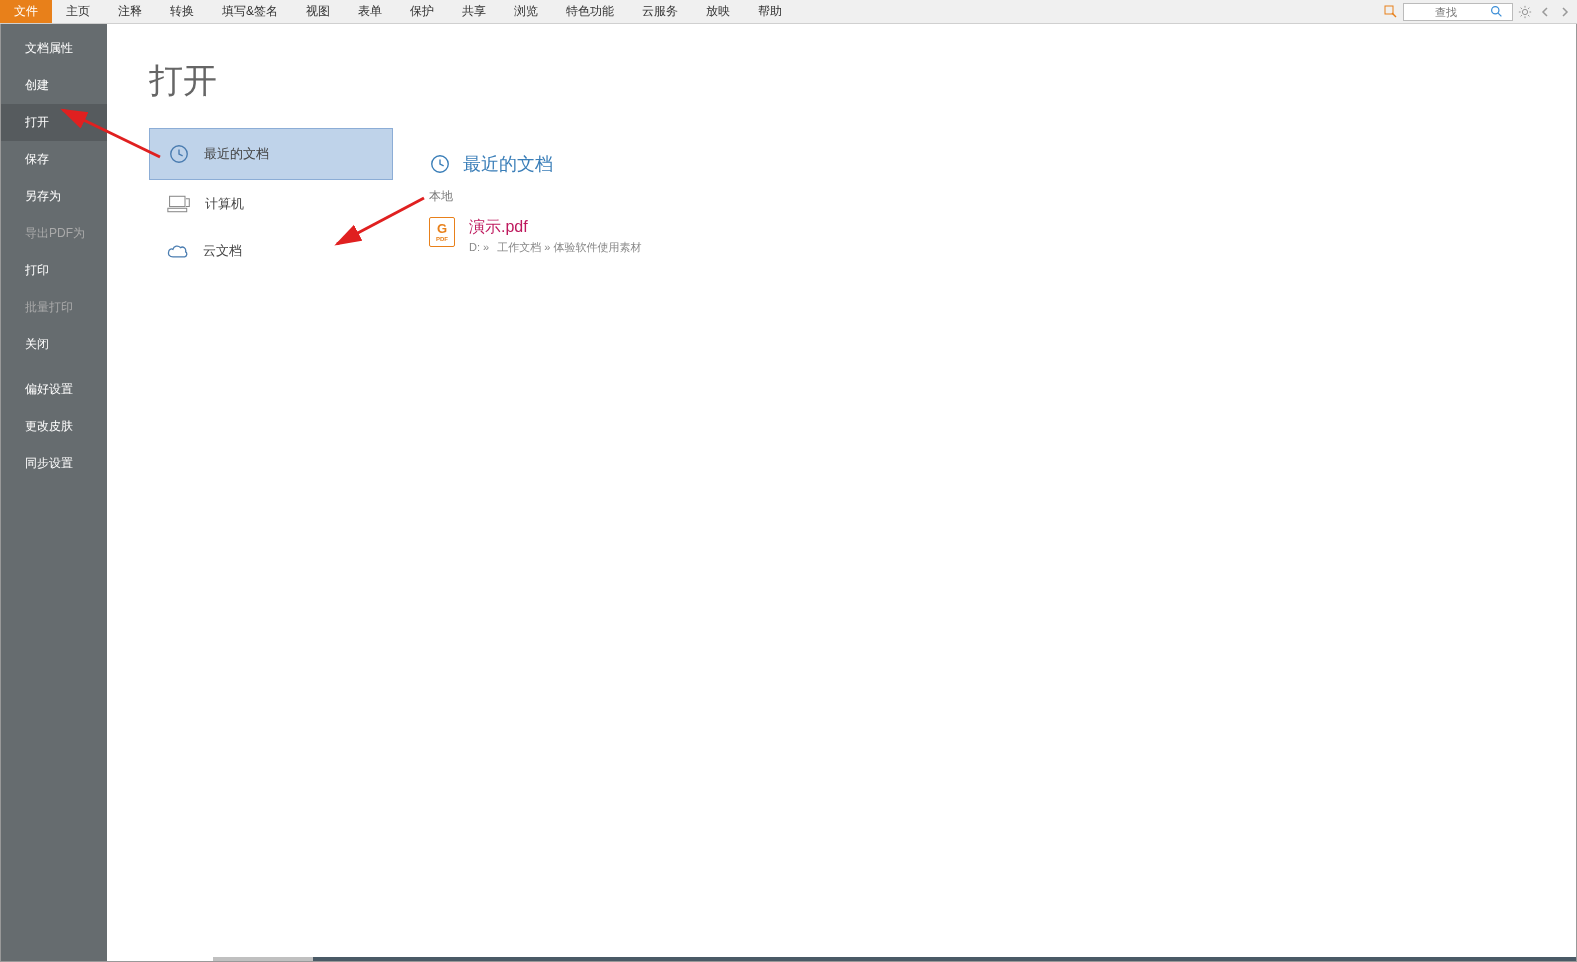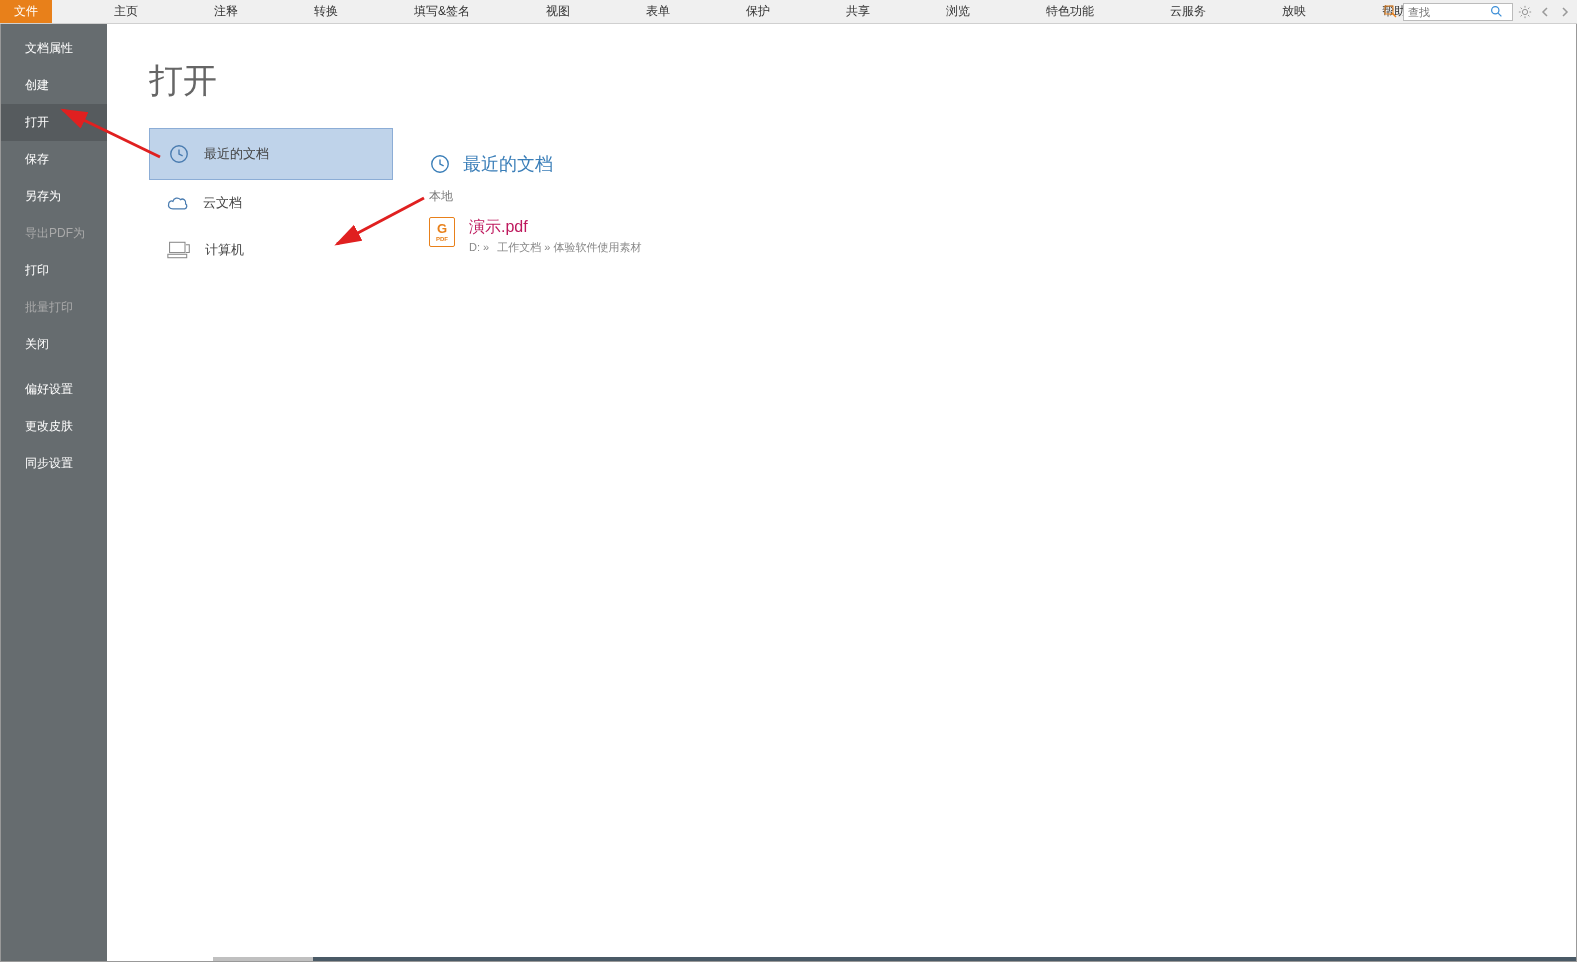--- a/index.html
+++ b/index.html
@@ -13,21 +13,20 @@
       position: relative;
     }
     
     .top-menu {
       display: flex;
       align-items: center;
       height: 24px;
       background: #f0f0f0;
       border-bottom: 1px solid #d0d0d0;
       position: relative;
-      gap: 48px;
     }
     .menu-item {
       padding: 0 14px;
       height: 100%;
       display: flex;
       align-items: center;
       color: #333;
       cursor: pointer;
       font-size: 12px;
     }
@@ -52,20 +51,21 @@
       height: 18px;
       width: 110px;
     }
     .search-box input {
       border: none;
       outline: none;
       width: 84px;
       font-size: 11px;
       padding: 0 4px;
       color: #888;
+      text-align: center;
     }
     .search-icon { width: 16px; height: 16px; display:flex; align-items:center; justify-content:center; }
     .top-icon { width: 16px; height: 16px; display:flex; align-items:center; justify-content:center; cursor:pointer; color:#888; }
     
     .main {
       display: flex;
       height: calc(962px - 24px);
       border: 1px solid #999;
       border-top: none;
     }
@@ -235,32 +235,32 @@
 
       <div class="open-options">
         <div class="open-opt active">
           <svg width="22" height="22" viewBox="0 0 24 24">
               <circle cx="12" cy="12" r="9" fill="none" stroke="#4a7cb0" stroke-width="1.5"></circle>
               <path d="M12 7 L12 12 L16 14" fill="none" stroke="#4a7cb0" stroke-width="1.5"></path>
             </svg>
           <span class="open-opt-label">最近的文档</span>
         </div>
         <div class="open-opt">
-          <svg width="22" height="18" viewBox="0 0 26 18">
-              <path d="M7 16 C3 16 1 13 2 10 C2 7 5 6 7 7 C8 3 13 2 16 5 C19 3 23 6 22 10 C24 11 24 15 21 16 Z" fill="none" stroke="#4a7cb0" stroke-width="1.5"></path>
-            </svg>
-          <span class="open-opt-label">云文档</span>
-        </div>
-        <div class="open-opt">
           <svg width="24" height="20" viewBox="0 0 28 22">
               <rect x="3" y="2" width="18" height="12" fill="none" stroke="#888" stroke-width="1.2"></rect>
               <rect x="1" y="16" width="22" height="4" fill="none" stroke="#888" stroke-width="1.2"></rect>
               <path d="M22 5 L26 5 L26 14 L22 14" fill="none" stroke="#888" stroke-width="1.2"></path>
             </svg>
           <span class="open-opt-label">计算机</span>
+        </div>
+        <div class="open-opt">
+          <svg width="22" height="18" viewBox="0 0 26 18">
+              <path d="M7 16 C3 16 1 13 2 10 C2 7 5 6 7 7 C8 3 13 2 16 5 C19 3 23 6 22 10 C24 11 24 15 21 16 Z" fill="none" stroke="#4a7cb0" stroke-width="1.5"></path>
+            </svg>
+          <span class="open-opt-label">云文档</span>
         </div>
       </div>
 
       <div class="detail">
         <div class="detail-header">
           <svg width="22" height="22" viewBox="0 0 24 24">
               <circle cx="12" cy="12" r="9" fill="none" stroke="#3a7eb8" stroke-width="1.5"></circle>
               <path d="M12 7 L12 12 L16 14" fill="none" stroke="#3a7eb8" stroke-width="1.5"></path>
             </svg>
           <span class="detail-title">最近的文档</span>

